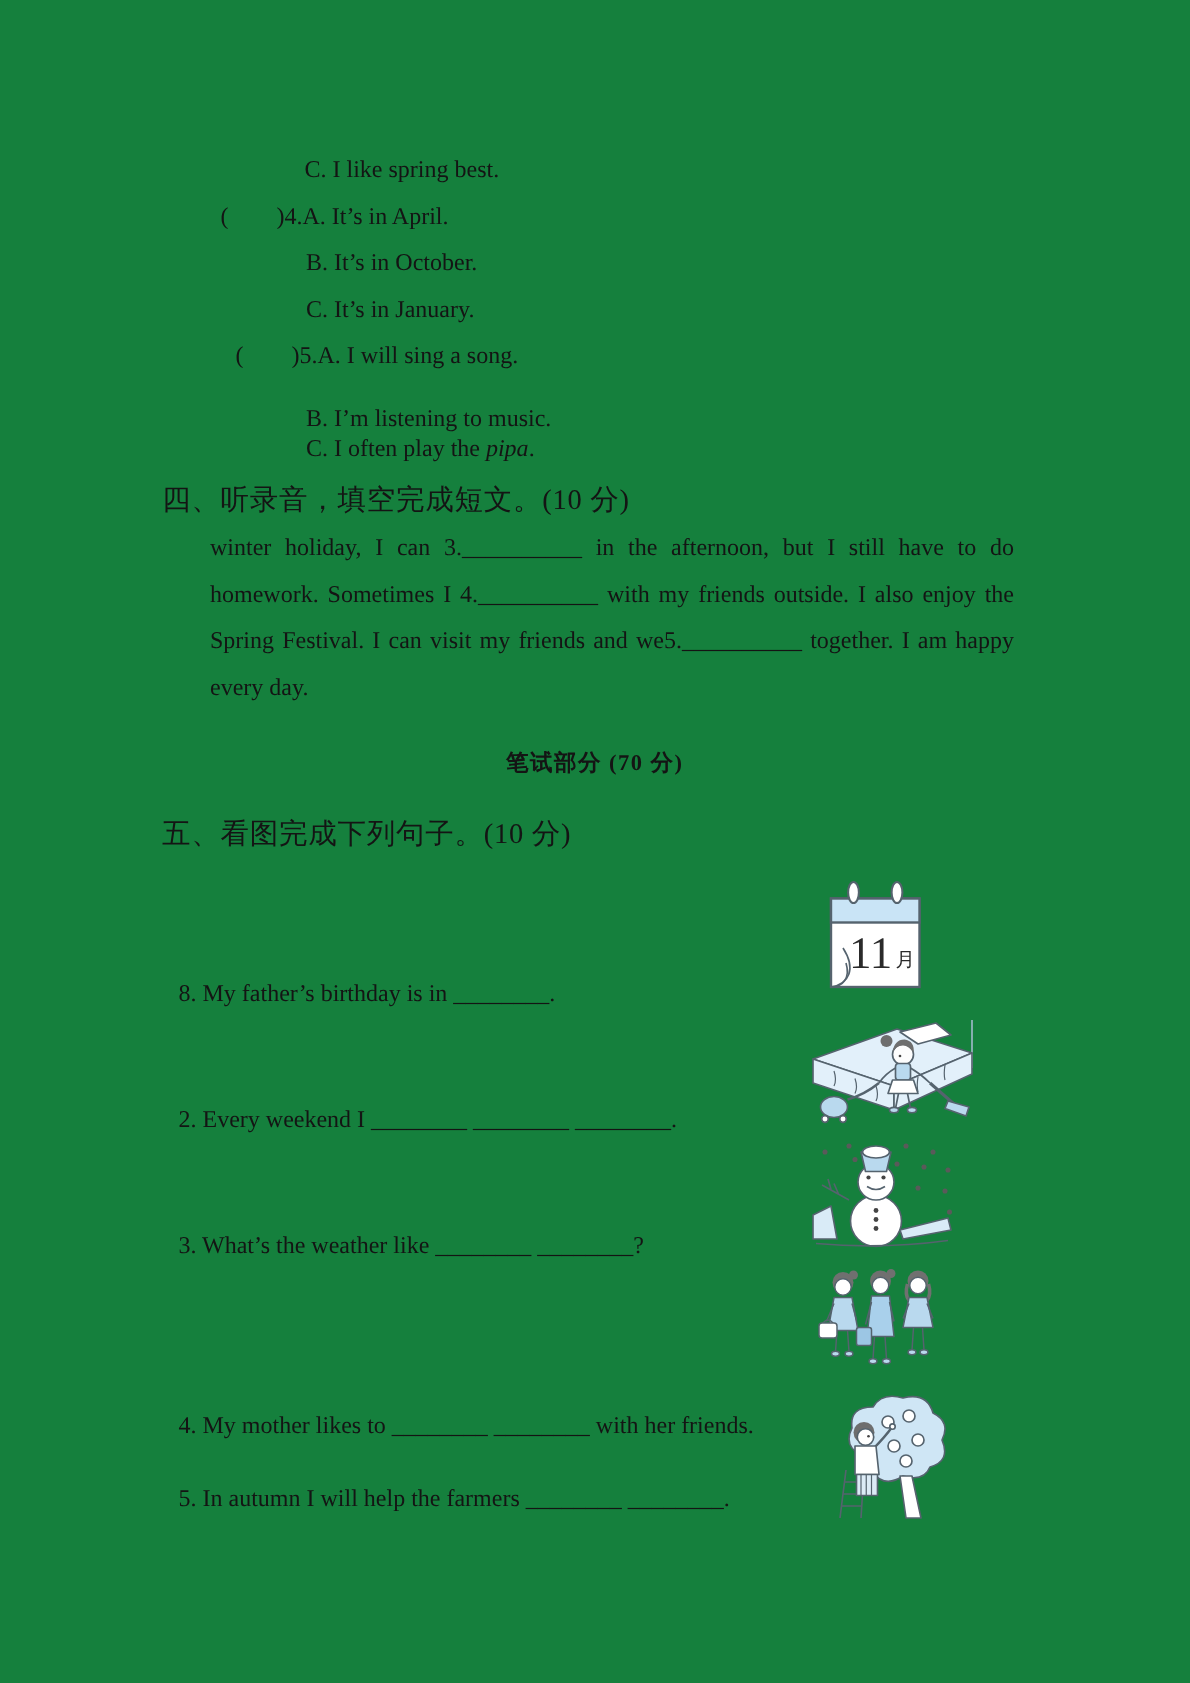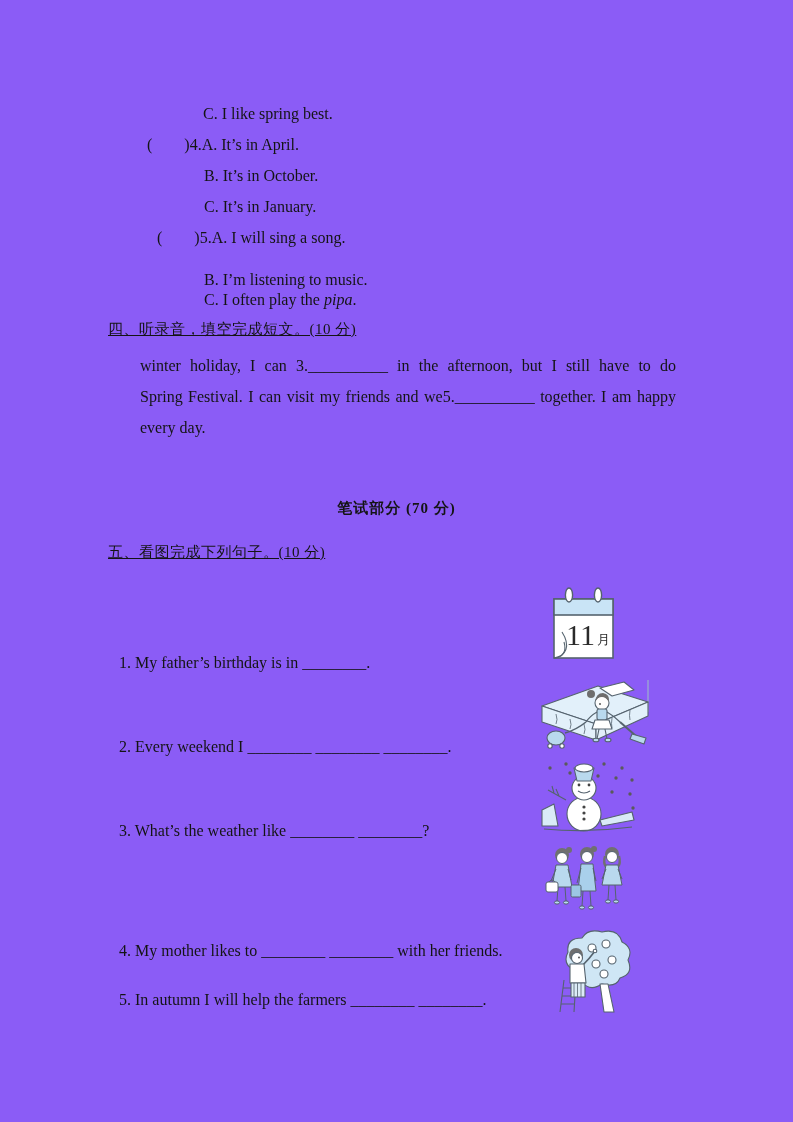--- a/index.html
+++ b/index.html
@@ -1,22 +1,22 @@
 <!DOCTYPE html>
 <html><head>
 <meta charset="utf-8">
 <style>
   html,body{margin:0;padding:0;background:#ffffff;}
   .page{
-    position:relative;width:793px;height:1122px;background:#8b5cf6;
+    position:relative;width:793px;height:1122px;background:#15803d;
     font-family:"Liberation Serif","DejaVu Serif",serif;
     font-size:16px;color:#141414;overflow:hidden;
   }
   .abs{position:absolute;white-space:pre;line-height:20px;}
-  .sec-heading{position:absolute;white-space:pre;font-size:15px;letter-spacing:.5px;text-decoration:underline;}
+  .sec-heading{position:absolute;white-space:pre;font-size:19px;letter-spacing:.5px;}
   .para{position:absolute;left:140px;top:350px;width:536px;}
   .pline{height:31px;line-height:31px;text-align:justify;text-align-last:justify;}
   .pline.first{text-indent:25px;}
   .pline.last{text-align:left;text-align-last:left;}
   .written-header{position:absolute;left:0;top:499px;width:100%;text-align:center;
     font-size:15px;letter-spacing:1px;font-weight:bold;}
   .sent{position:absolute;left:119px;white-space:pre;}
   .it{font-style:italic;}
   .illus{position:absolute;}
   svg{display:block;}
@@ -30,29 +30,30 @@
   <div class="abs" style="left:147px;top:135px">(        )4.A. It’s in April.</div>
   <div class="abs" style="left:204px;top:166px">B. It’s in October.</div>
   <div class="abs" style="left:204px;top:197px">C. It’s in January.</div>
   <div class="abs" style="left:157px;top:228px">(        )5.A. I will sing a song.</div>
   <div class="abs" style="left:204px;top:270px">B. I’m listening to music.</div>
   <div class="abs" style="left:204px;top:290px"><span>C. I often play the </span><span class="it">pipa</span><span>.</span></div>
 
   <div class="sec-heading" style="left:108px;top:320px">四、听录音，填空完成短文。(10 分)</div>
   <div class="para">
     <div class="pline">winter holiday, I can 3.__________ in the afternoon, but I still have to do</div>
+    <div class="pline">homework. Sometimes I 4.__________ with my friends outside. I also enjoy the</div>
     <div class="pline">Spring Festival. I can visit my friends and we5.__________ together. I am happy</div>
     <div class="pline last">every day.</div>
   </div>
 
   <div class="written-header">笔试部分 (70 分)</div>
 
   <div class="sec-heading" style="left:108px;top:543px">五、看图完成下列句子。(10 分)</div>
 
-  <div class="sent" style="top:654px">1. My father’s birthday is in ________.</div>
+  <div class="sent" style="top:654px">8. My father’s birthday is in ________.</div>
   <div class="sent" style="top:738px">2. Every weekend I ________ ________ ________.</div>
   <div class="sent" style="top:822px">3. What’s the weather like ________ ________?</div>
   <div class="sent" style="top:942px">4. My mother likes to ________ ________ with her friends.</div>
   <div class="sent" style="top:991px">5. In autumn I will help the farmers ________ ________.</div>
 
   <div class="illus" style="left:552px;top:586px">
     <svg width="64" height="76" viewBox="0 0 64 76">
       <rect x="2" y="13" width="59" height="59" fill="#ffffff" stroke="#55636e" stroke-width="1.6"></rect>
       <rect x="2" y="13" width="59" height="16" fill="#c9e4f6" stroke="#55636e" stroke-width="1.6"></rect>
       <ellipse cx="17" cy="9" rx="3.6" ry="7" fill="#ffffff" stroke="#55636e" stroke-width="1.4"></ellipse>

